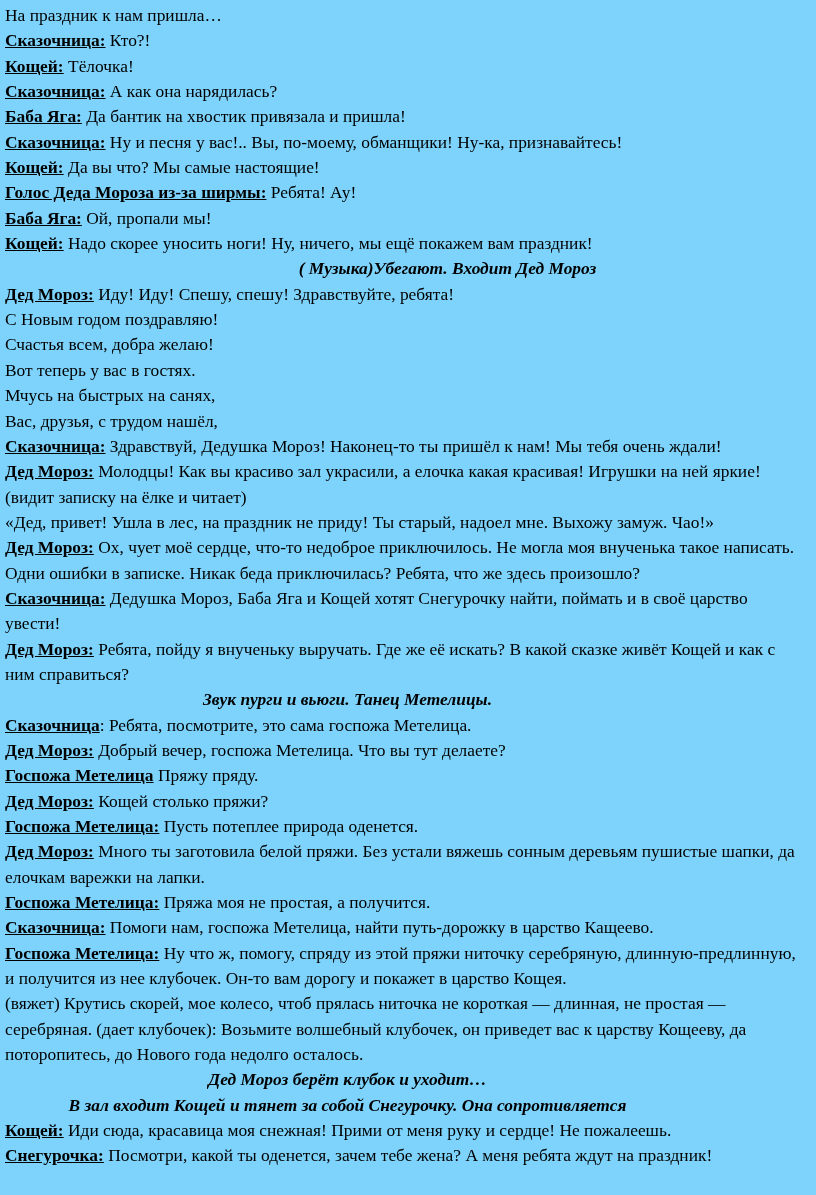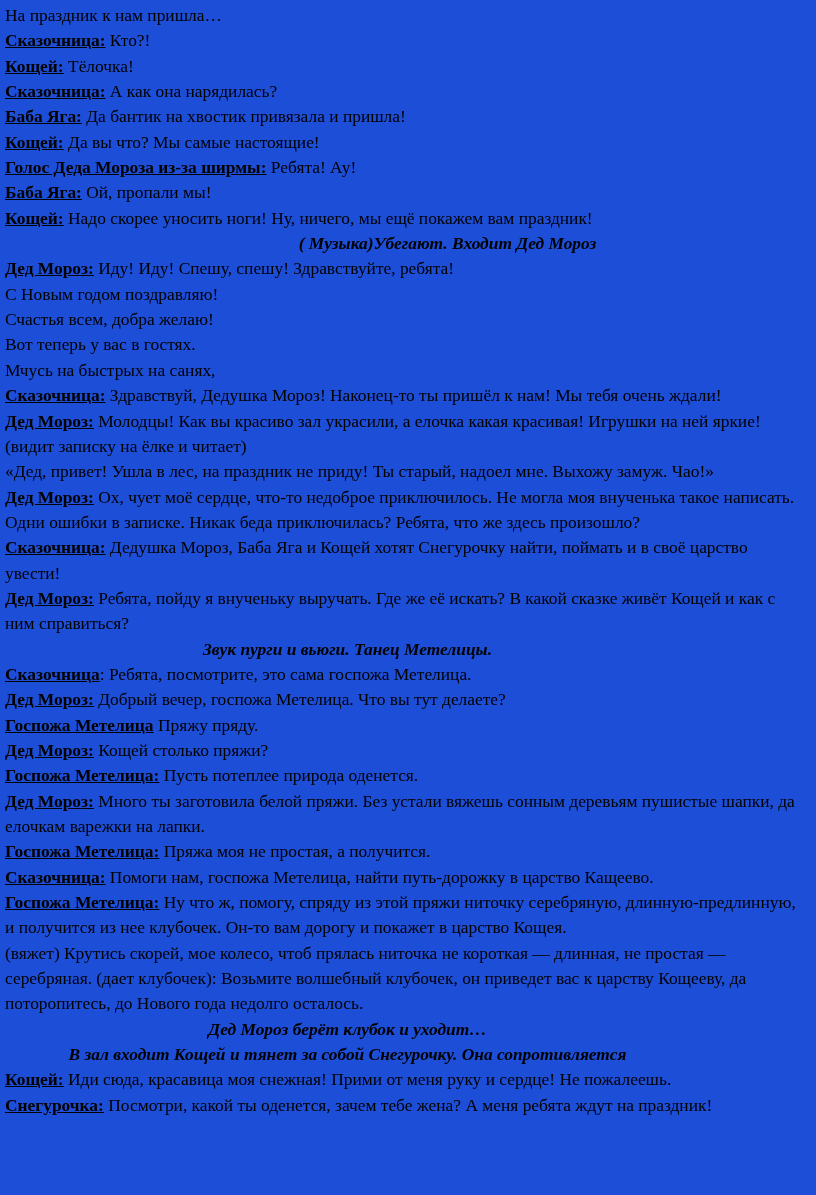--- a/index.html
+++ b/index.html
@@ -9,21 +9,21 @@
   }
   body {
     width: 816px;
     height: 1195px;
     overflow: hidden;
   }
   .page {
     box-sizing: border-box;
     width: 816px;
     height: 1195px;
-    background: #1d4ed8;
+    background: #7dd3fc;
     color: #000000;
     padding: 3px 12px 0 5px;
     font-family: "Liberation Serif", "DejaVu Serif", serif;
     font-size: 17.4px;
     line-height: 25.35px;
   }
   p.para {
     margin: 0;
     padding: 0;
   }
@@ -45,30 +45,32 @@
 </head>
 <body>
 
 <div class="page">
   <div id="doc">
       <p class="para line"><span>На праздник к нам пришла…</span></p>
       <p class="para dialogue"><span class="speaker">Сказочница:</span> <span>Кто?!</span></p>
       <p class="para dialogue"><span class="speaker">Кощей:</span> <span>Тёлочка!</span></p>
       <p class="para dialogue"><span class="speaker">Сказочница:</span> <span>А как она нарядилась?</span></p>
       <p class="para dialogue"><span class="speaker">Баба Яга:</span> <span>Да бантик на хвостик привязала и пришла!</span></p>
+      <p class="para dialogue"><span class="speaker">Сказочница:</span> <span>Ну и песня у вас!..  Вы, по-моему, обманщики! Ну-ка, признавайтесь!</span></p>
       <p class="para dialogue"><span class="speaker">Кощей:</span> <span>Да вы что? Мы самые настоящие!</span></p>
       <p class="para dialogue"><span class="speaker">Голос Деда Мороза из-за ширмы:</span> <span>Ребята! Ау!</span></p>
       <p class="para dialogue"><span class="speaker">Баба Яга:</span> <span>Ой, пропали мы!</span></p>
       <p class="para dialogue"><span class="speaker">Кощей:</span> <span>Надо скорее уносить ноги! Ну, ничего, мы ещё покажем вам праздник!</span></p>
       <p class="para stage-right"><span>( Музыка)Убегают. Входит Дед Мороз</span></p>
       <p class="para dialogue"><span class="speaker">Дед Мороз:</span> <span>Иду! Иду! Спешу, спешу! Здравствуйте, ребята!</span></p>
       <p class="para line"><span>С Новым годом поздравляю!</span></p>
       <p class="para line"><span>Счастья всем, добра желаю!</span></p>
       <p class="para line"><span>Вот теперь у вас в гостях.</span></p>
       <p class="para line"><span>Мчусь на быстрых на санях,</span></p>
+      <p class="para line"><span>Вас, друзья, с трудом нашёл,</span></p>
       <p class="para dialogue"><span class="speaker">Сказочница:</span> <span>Здравствуй, Дедушка Мороз! Наконец-то ты пришёл к нам! Мы тебя очень ждали!</span></p>
       <p class="para dialogue"><span class="speaker">Дед Мороз:</span> <span>Молодцы!  Как вы красиво зал украсили, а елочка какая красивая! Игрушки на ней яркие! (видит записку на ёлке и читает)</span></p>
       <p class="para note"><span>«Дед, привет! Ушла в лес, на праздник не приду! Ты старый, надоел мне. Выхожу замуж. Чао!»</span></p>
       <p class="para dialogue"><span class="speaker">Дед Мороз:</span> <span>Ох, чует моё сердце, что-то недоброе приключилось. Не могла моя внученька такое написать. Одни ошибки в записке. Никак беда приключилась? Ребята, что же здесь произошло?</span></p>
       <p class="para dialogue"><span class="speaker">Сказочница:</span> <span>Дедушка Мороз, Баба Яга и Кощей хотят Снегурочку найти, поймать и в своё царство увести!</span></p>
       <p class="para dialogue"><span class="speaker">Дед Мороз:</span> <span>Ребята, пойду я внученьку выручать. Где же её искать? В какой сказке живёт Кощей и как с ним справиться?</span></p>
       <p class="para stage"><span>Звук пурги и вьюги. Танец Метелицы.</span></p>
       <p class="para dialogue"><span class="speaker">Сказочница</span>: <span>Ребята, посмотрите, это сама госпожа Метелица.</span></p>
       <p class="para dialogue"><span class="speaker">Дед Мороз:</span> <span>Добрый вечер, госпожа Метелица. Что вы тут делаете?</span></p>
       <p class="para dialogue"><span class="speaker">Госпожа Метелица</span> <span>Пряжу пряду.</span></p>

